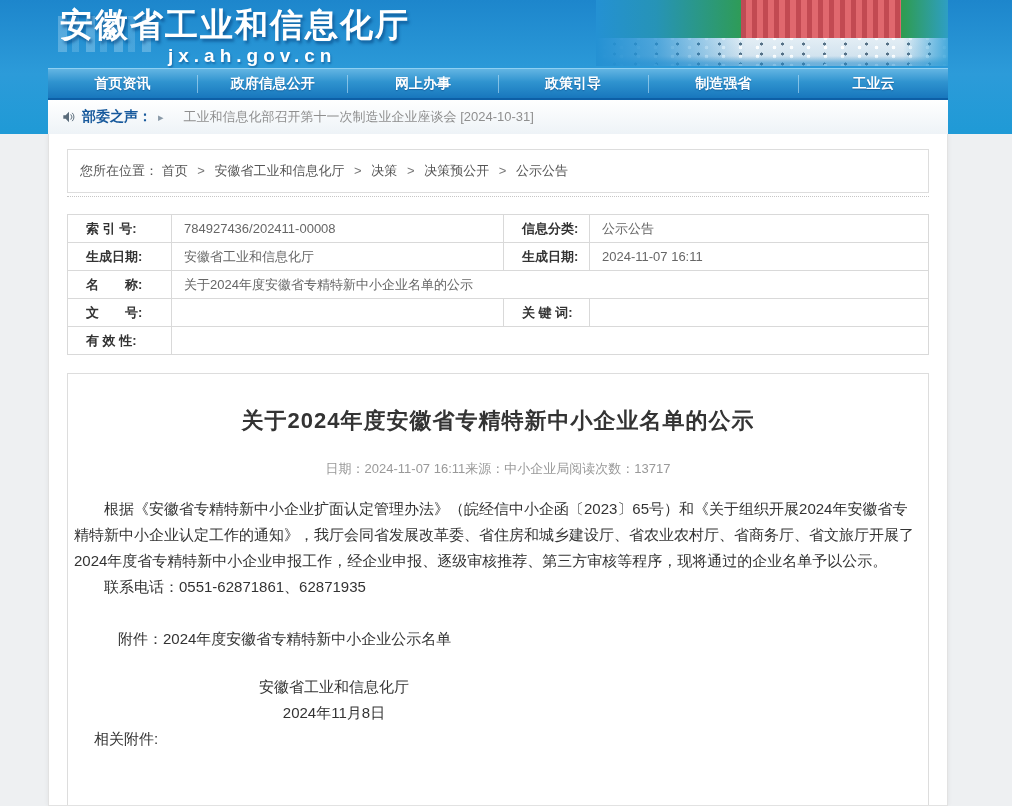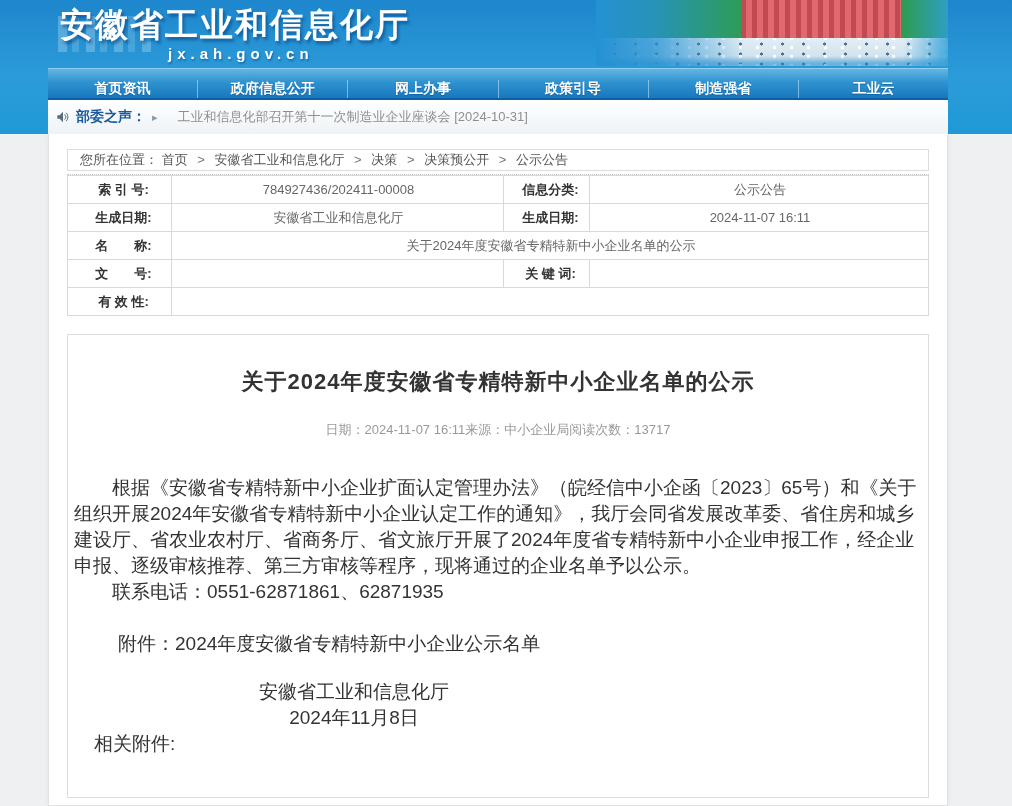--- a/index.html
+++ b/index.html
@@ -7,21 +7,21 @@
   .page { width:1012px; height:806px; overflow:hidden; background:#eef0f2; position:relative; margin:0 auto; }
 
   
   .banner { height:134px; background:linear-gradient(180deg,#1d86cc 0%,#2c9bd9 55%,#1f9ad6 100%); position:relative; }
   .banner-inner { width:900px; margin-left:48px; position:relative; }
 
   .header-row { height:68px; position:relative; }
   .logo-block { position:absolute; left:12px; top:6px; z-index:3; }
   .site-title { color:#fff; font-size:33px; font-weight:bold; letter-spacing:2px;
                 text-shadow:2px 3px 3px rgba(8,70,130,.65); line-height:38px; }
-  .site-domain { color:#fff; font-size:15px; font-weight:bold; letter-spacing:5px;
+  .site-domain { color:#fff; font-size:19px; font-weight:bold; letter-spacing:5px;
                  margin:1px 0 0 108px; text-shadow:1px 2px 2px rgba(8,70,130,.5); }
 
   .conference-photo { position:absolute; right:0; top:0; width:352px; height:66px; overflow:hidden; z-index:1; }
   .photo-stage { height:38px; background:#2f9c52; position:relative; }
   .photo-curtain { position:absolute; left:145px; top:0; width:160px; height:38px;
                    background:repeating-linear-gradient(90deg,#c24a52 0 5px,#e0686e 5px 11px); }
   .photo-audience { height:28px;
      background:
        radial-gradient(circle, rgba(255,255,255,.95) 0 1.6px, rgba(255,255,255,0) 2.1px) 0 5px/17px 9px repeat,
        radial-gradient(circle, rgba(62,92,116,.85) 0 1.3px, rgba(62,92,116,0) 1.8px) 8px 1px/21px 10px repeat,
@@ -29,57 +29,57 @@
   .photo-overlay { position:absolute; inset:0;
      background:
        linear-gradient(90deg,#2491d3 0px, rgba(36,145,211,.78) 60px, rgba(36,145,211,0) 150px),
        linear-gradient(270deg, rgba(46,159,216,.85) 0px, rgba(46,159,216,0) 45px),
        linear-gradient(0deg, rgba(36,140,205,.55) 0 3px, rgba(36,140,205,0) 10px); }
   .city-skyline { position:absolute; left:10px; bottom:16px; width:95px; height:36px; opacity:.5;
      background:repeating-linear-gradient(90deg, rgba(225,243,252,.55) 0 9px, rgba(225,243,252,0) 9px 14px,
        rgba(205,235,250,.4) 14px 21px, rgba(205,235,250,0) 21px 28px); }
 
   
-  .nav { height:32px; display:flex; align-items:flex-end; position:relative; z-index:4;
+  .nav { height:32px; display:flex; align-items:center; position:relative; z-index:4;
          background:linear-gradient(180deg,#63b5e3 0%,#2f93cf 45%,#1877bd 100%);
          border-top:1px solid #8fd0f2; border-bottom:2px solid #0d5fa6; }
   .nav a { flex:1; display:flex; align-items:center; justify-content:center;
            color:#fff; font-size:14px; font-weight:bold; text-decoration:none;
            border-right:1px solid rgba(200,232,250,.55); text-shadow:0 1px 1px rgba(10,70,130,.5); cursor:pointer; }
   .nav a:last-child { border-right:none; }
 
   
   .notice-strip { height:34px; background:linear-gradient(180deg,#ffffff 0%,#eef3f7 100%);
-                  display:flex; align-items:center; padding:0 8px; font-size:13px; }
+                  display:flex; align-items:center; padding:0 14px; font-size:13px; }
   .notice-label { color:#17599c; font-weight:bold; font-size:14px; margin:0 6px; }
   .notice-arrow { color:#8a9aa8; font-size:11px; margin-right:8px; }
   .notice-link { color:#8f8f8f; text-decoration:none; cursor:pointer;margin-left:12px; }
 
   
   .main-panel { width:900px; margin-left:48px; background:#fff; border:1px solid #e2e2e2; border-top:none;
                 height:672px; padding:15px 18px 0; overflow:hidden; box-shadow:0 0 5px rgba(0,0,0,.06); }
 
-  .breadcrumb-box { border:1px solid #ddd; padding:1px 12px; font-size:13px; color:#555; background:#fff; }
+  .breadcrumb-box { border:1px solid #ddd; padding:12px 12px; font-size:13px; color:#555; background:#fff; }
   .breadcrumb-box a { color:#555; text-decoration:none; cursor:pointer; }
   .crumb-sep { margin:0 6px; color:#777; }
   .dotted-rule { border-bottom:1px dotted #c6c6c6; margin-top:3px; }
 
-  .info-table { width:100%; border-collapse:collapse; font-size:13px;text-align:center; }
+  .info-table { width:100%; border-collapse:collapse; margin-top:17px; font-size:13px; }
   .info-table td { border:1px solid #d9d9d9; height:28px; padding:2px 10px; white-space:pre-wrap; }
   .info-table td.lbl { width:104px; font-weight:bold; color:#333; padding-left:18px; }
   .info-table td.lbl2 { width:86px; }
   .info-table td.val { color:#666; padding-left:12px; }
   .info-table td.v1 { width:332px; }
 
   .article-box { border:1px solid #ddd; margin-top:18px; padding:32px 6px 40px; min-height:440px; background:#fff; }
   .article-title { text-align:center; font-size:22px; font-weight:bold; color:#333; letter-spacing:1px; }
   .article-meta { text-align:center; font-size:13px; color:#999; margin-top:24px; }
   .article-meta .m-gap { }
 
-  .article-body { font-size:19px; color:#333; line-height:26px; margin-top:36px; }
+  .article-body { font-size:15px; color:#333; line-height:26px; margin-top:18px; }
   .article-body p { margin:0; }
   .p-indent { text-indent:2em; }
   .p-attachment { margin:26px 0 0 44px !important; }
   .attachment-link { color:#333; text-decoration:none; cursor:pointer; }
   .signature { margin:22px 0 0 185px; width:fit-content; text-align:center; }
   .related-block { margin-left:20px; }
 
   .speaker-svg { width:14px; height:14px; display:block; }
 </style>
 </head>

